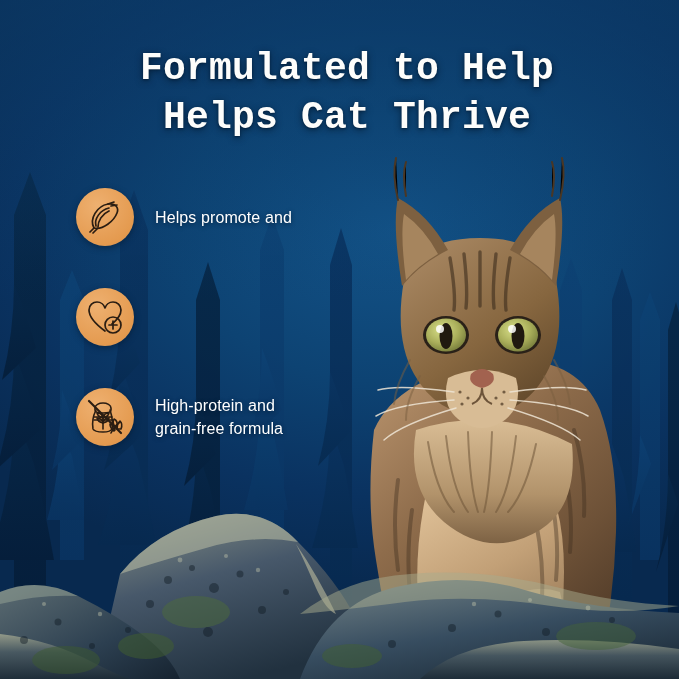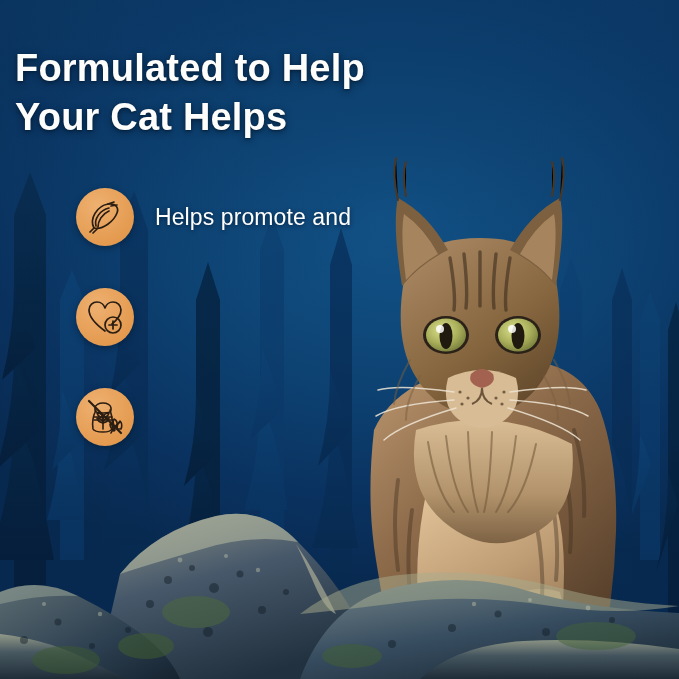--- a/index.html
+++ b/index.html
@@ -19,37 +19,37 @@
 
   
   #cat{position:absolute;left:278px;top:130px;width:401px;height:549px;}
   #cat svg{width:100%;height:100%;display:block;}
 
   
   #rocks{position:absolute;left:0;bottom:0;width:679px;height:215px;}
   #rocks svg{width:100%;height:100%;display:block;}
 
   
-  #headline{position:absolute;left:15px;right:0;top:44px;
-    font-family:Liberation Sans, sans-serif;
+  #headline{position:absolute;left:15px;right:0;top:44px;text-align:center;
+    font-family:Liberation Mono, monospace;
     font-weight:700;color:#fdfdfb;letter-spacing:.2px;
     text-shadow:0 2px 7px rgba(3,24,46,.75),0 1px 2px rgba(3,24,46,.6);}
   #headline .hl{display:block;font-size:38px;line-height:49px;}
   #headline .hl2{font-size:38px;}
 
   
   .benefits{position:absolute;left:76px;top:186px;width:330px;}
   .brow{display:flex;align-items:center;height:62px;margin-bottom:38px;}
   .brow:last-child{margin-bottom:0;}
   .badge{flex:0 0 auto;width:58px;height:58px;border-radius:50%;
     background:radial-gradient(circle at 36% 30%,#eeb070,#e49a4f 72%,#d88f45 100%);
     box-shadow:0 2px 6px rgba(3,22,42,.5);
     display:flex;align-items:center;justify-content:center;}
   .badge svg{display:block;}
-  .btext{margin-left:21px;color:#fff;font-size:23px;line-height:23px;
+  .btext{margin-left:21px;color:#fff;font-size:16px;line-height:23px;
     font-weight:500;letter-spacing:.1px;
     text-shadow:0 1px 4px rgba(5,28,52,.85);}
   .btext span{display:block;white-space:nowrap;}
 </style>
 </head>
 <body>
 
 <div id="stage">
 
   <div class="forest">
@@ -107,21 +107,21 @@
         <path d="M184 486 q12-44 12-90 q12 30 20 58Z"></path>
         <path d="M668 620 L668 330 L676 302 L684 330 L684 620Z"></path>
         <path d="M656 572 q12-48 12-98 q6 16 10 30Z"></path>
       </g>
     </svg>
     <div class="fog"></div>
   </div>
 
   <div id="headline">
     <span class="hl">Formulated to Help</span>
-    <span class="hl hl2">Your Cat Helps</span>
+    <span class="hl hl2">Helps Cat Thrive</span>
   </div>
 
   <div id="cat">
     <svg viewBox="0 0 401 549">
       <defs>
         <linearGradient id="furBody" x1="0.15" y1="0" x2="0.9" y2="1">
           <stop offset="0" stop-color="#b5906a"></stop>
           <stop offset=".35" stop-color="#8e6c4b"></stop>
           <stop offset=".7" stop-color="#6d5137"></stop>
           <stop offset="1" stop-color="#4a3625"></stop>
@@ -394,16 +394,20 @@
 
             <path d="M27 37 q4 -8 9 -11"></path>
             <path d="M31 31 q-3 -4 -1 -8 q4 2 3 7Z"></path>
             <path d="M33 33 q0 -5 3 -8 q3 3 1 8Z"></path>
             <path d="M30 35 q-4 -3 -4 -7 q4 1 5 6Z"></path>
 
             <path d="M5 5 L37 37" stroke-width="2.2"></path>
           </g>
         </svg>
       </div>
+      <div class="btext">
+        <span>High-protein and</span>
+        <span>grain-free formula</span>
+      </div>
     </div>
 
   </div>
 </div>
 
 </body></html>

